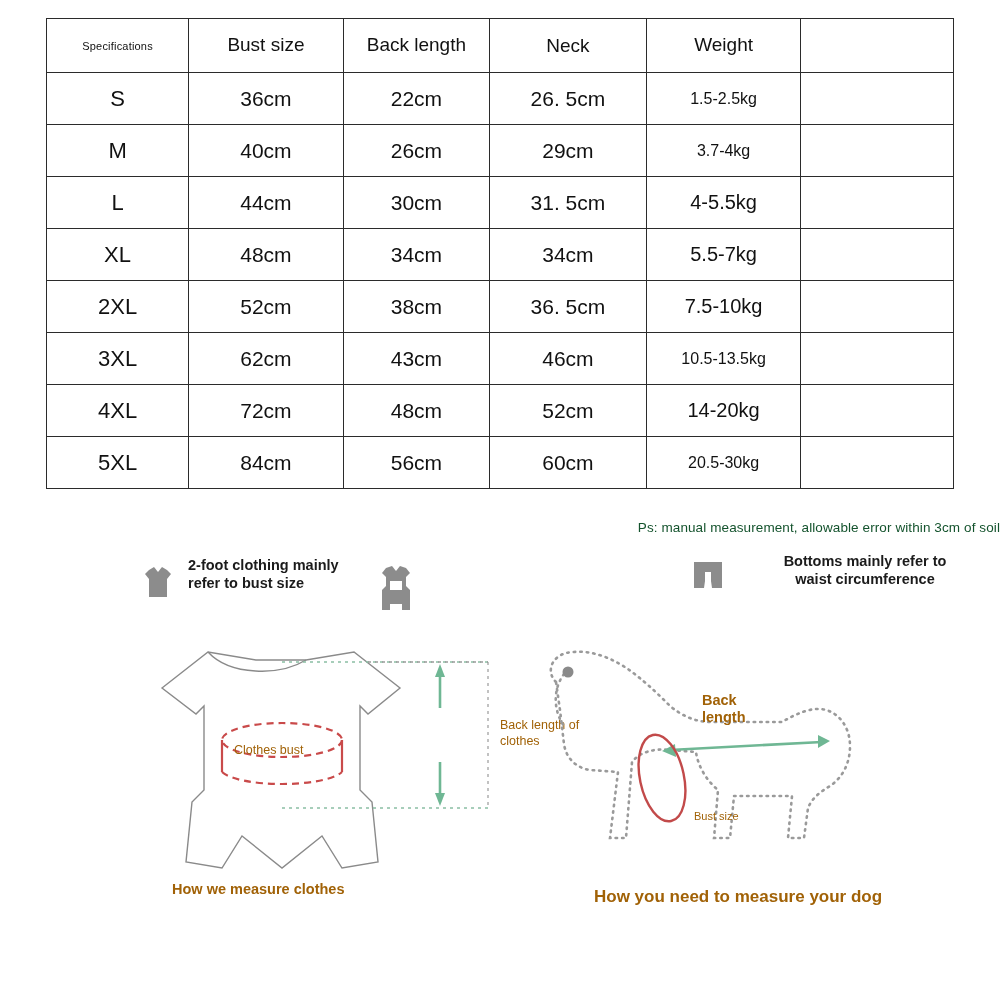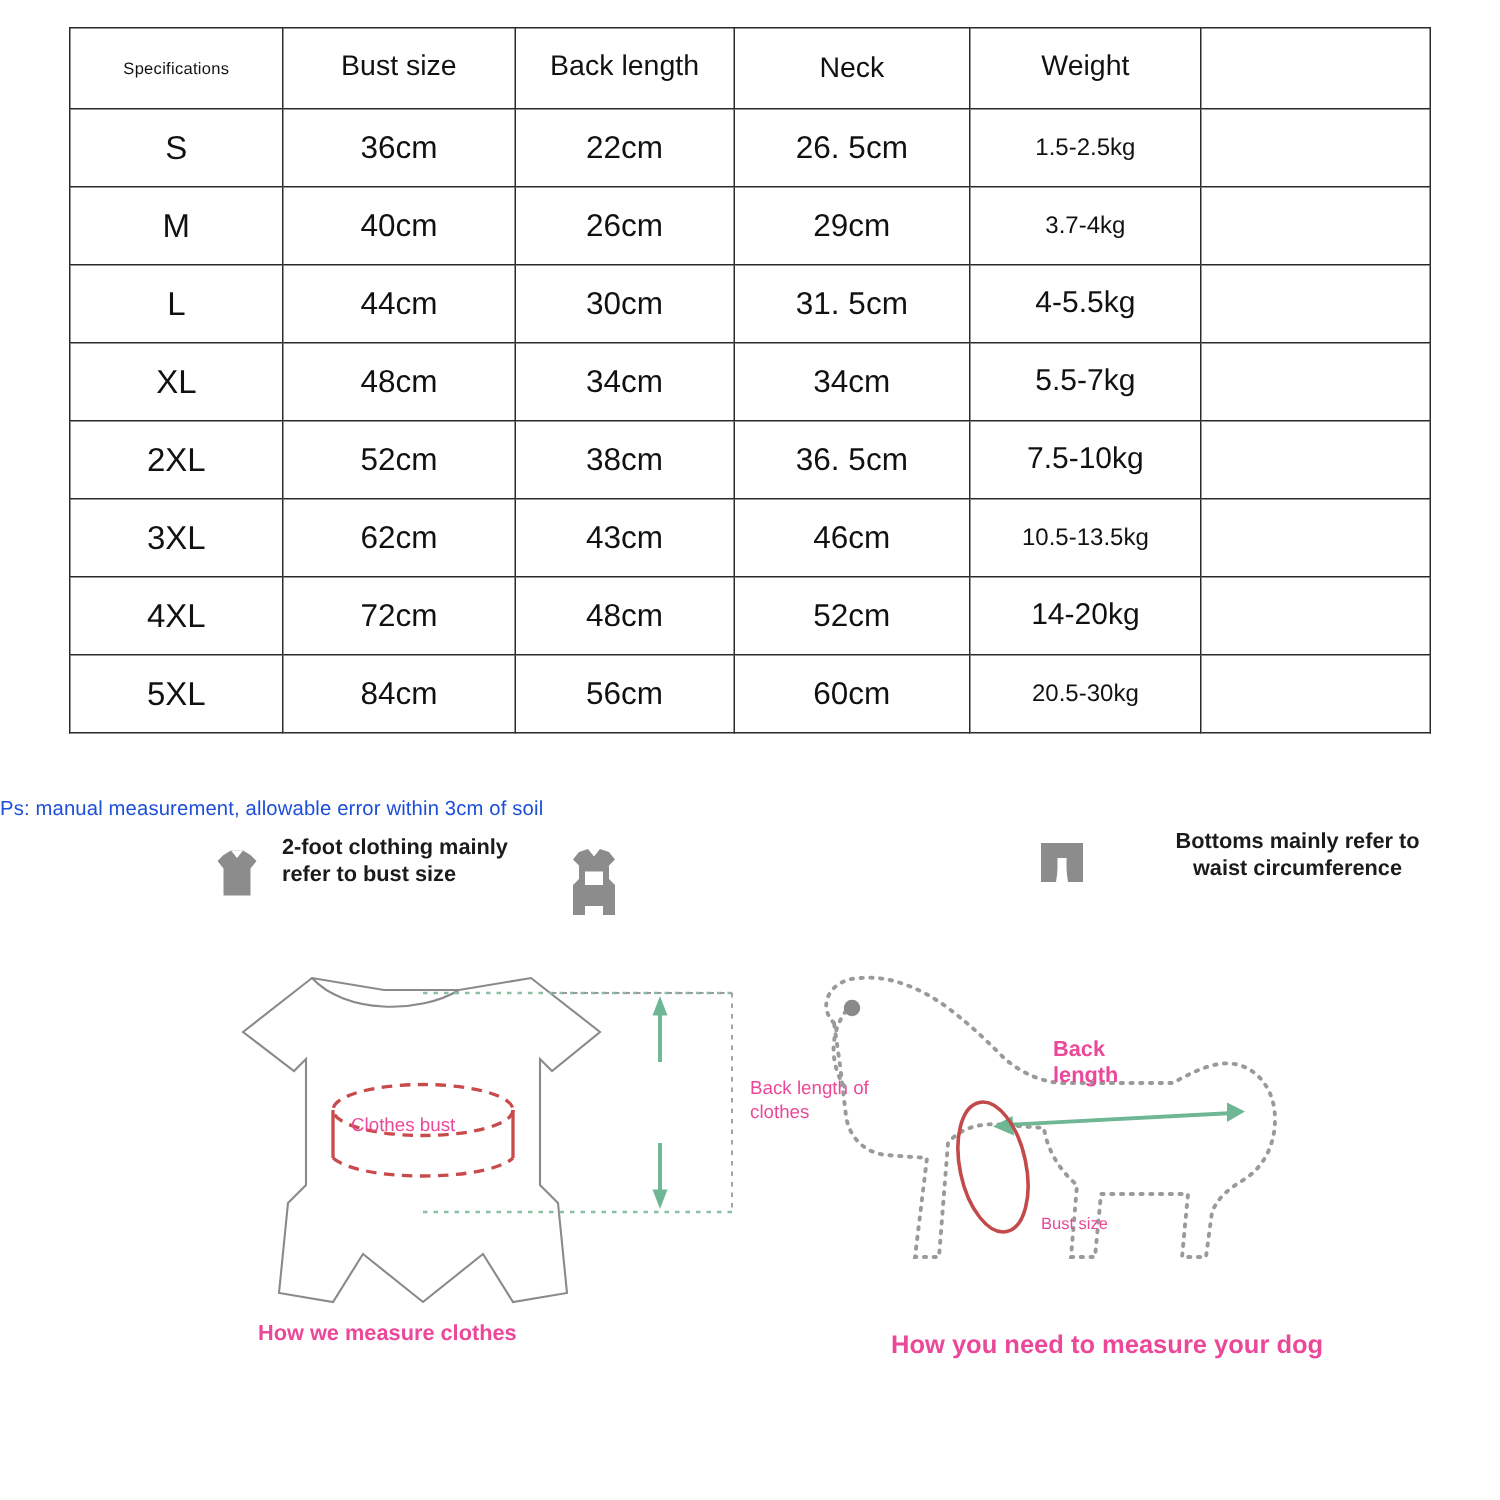--- a/index.html
+++ b/index.html
@@ -73,25 +73,25 @@
   .cell-weight.big {
     font-size: 20px;
   }
   .cell-blank {
     background: #fff;
   }
 
   
   .note {
     position: absolute;
-    top: 531px;
+    top: 520px;
     left: 0;
     width: 1000px;
-    text-align: left;
-    color: #1d4ed8;
+    text-align: right;
+    color: #14532d;
     font-size: 13.5px;
     letter-spacing: .1px;
   }
 
   
   .cap {
     position: absolute;
     display: flex;
     align-items: flex-start;
     gap: 8px;
@@ -116,21 +116,21 @@
   .diagram {
     position: absolute;
     left: 0;
     top: 630px;
     width: 1000px;
     height: 300px;
   }
   .label {
     position: absolute;
     font-size: 12.5px;
-    color: #ec4899;
+    color: #a16207;
     line-height: 1.25;
   }
   .label.bold {
     font-weight: bold;
     font-size: 14.5px;
   }
   .label.small {
     font-size: 11px;
   }
 </style>

